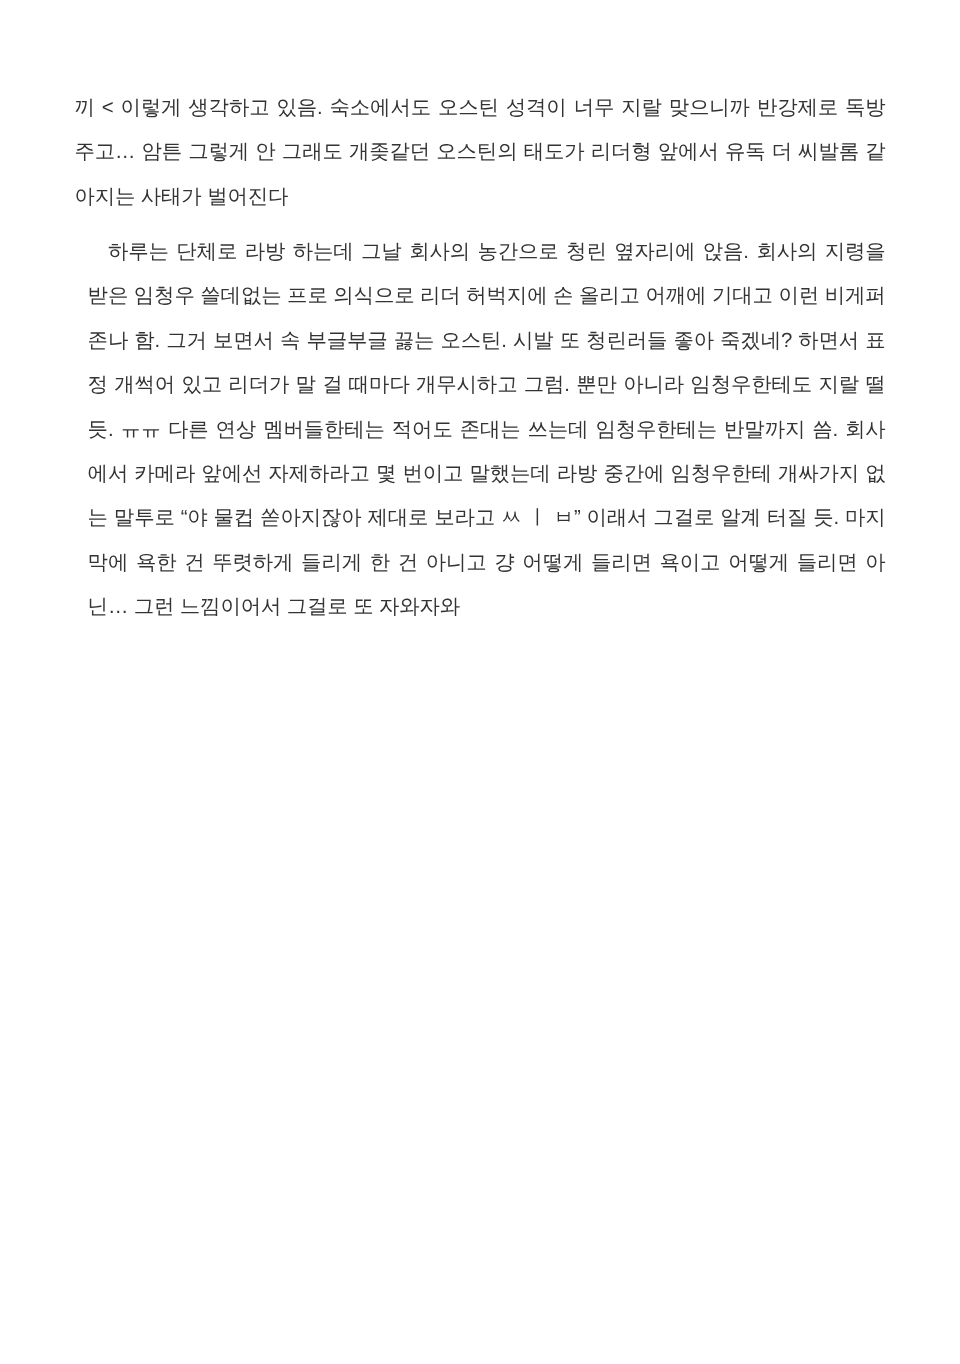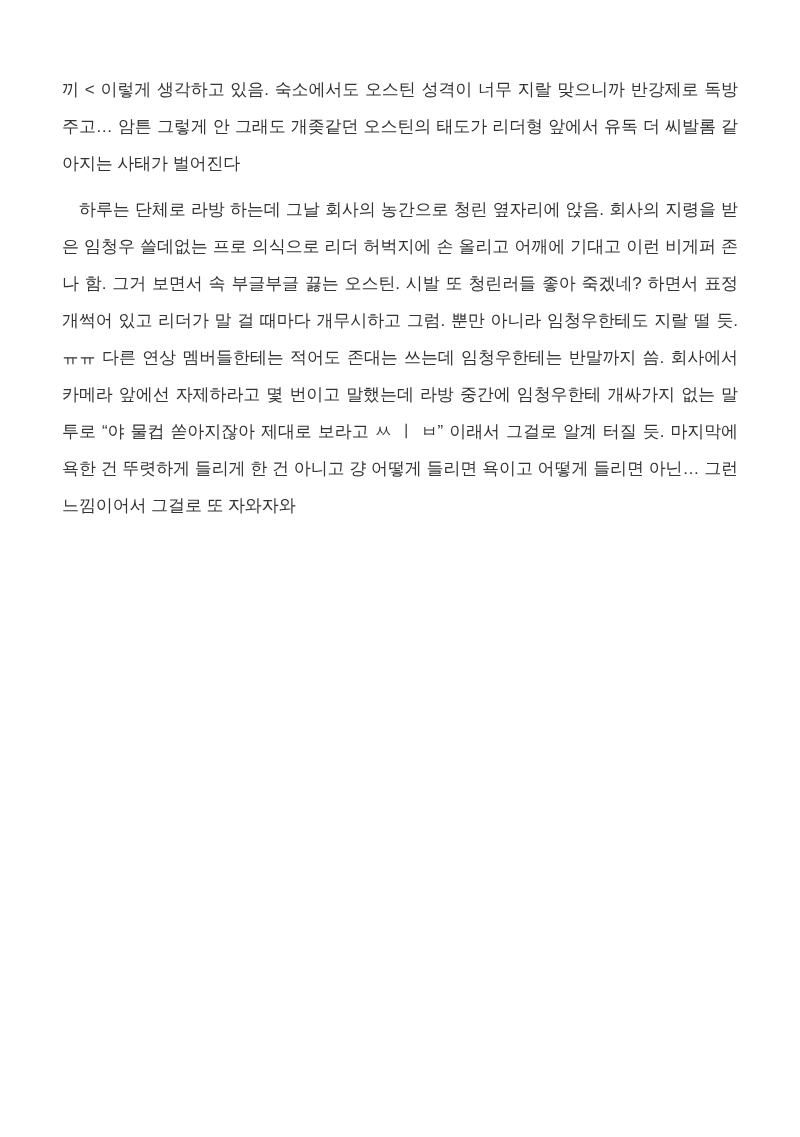--- a/index.html
+++ b/index.html
@@ -24,20 +24,21 @@
     font-family: "Liberation Sans", "DejaVu Sans", sans-serif;
     font-size: 17px;
     line-height: 37px;
     color: #333333;
     text-align: justify;
     word-break: break-all;
     letter-spacing: -0.1px;
   }
   .para.indented {
     text-indent: 17px;
+    margin-left: 11px;
   }
 </style>
 </head>
 <body>
 
 <div class="page">
   <p class="para">끼 &lt; 이렇게 생각하고 있음. 숙소에서도 오스틴 성격이 너무 지랄 맞으니까 반강제로 독방 주고… 암튼 그렇게 안 그래도 개좆같던 오스틴의 태도가 리더형 앞에서 유독 더 씨발롬 같아지는 사태가 벌어진다</p>
   <p class="para indented">하루는 단체로 라방 하는데 그날 회사의 농간으로 청린 옆자리에 앉음. 회사의 지령을 받은 임청우 쓸데없는 프로 의식으로 리더 허벅지에 손 올리고 어깨에 기대고 이런 비게퍼 존나 함. 그거 보면서 속 부글부글 끓는 오스틴. 시발 또 청린러들 좋아 죽겠네? 하면서 표정 개썩어 있고 리더가 말 걸 때마다 개무시하고 그럼. 뿐만 아니라 임청우한테도 지랄 떨 듯. ㅠㅠ 다른 연상 멤버들한테는 적어도 존대는 쓰는데 임청우한테는 반말까지 씀. 회사에서 카메라 앞에선 자제하라고 몇 번이고 말했는데 라방 중간에 임청우한테 개싸가지 없는 말투로 “야 물컵 쏟아지잖아 제대로 보라고 ㅆ ㅣ ㅂ” 이래서 그걸로 알계 터질 듯. 마지막에 욕한 건 뚜렷하게 들리게 한 건 아니고 걍 어떻게 들리면 욕이고 어떻게 들리면 아닌… 그런 느낌이어서 그걸로 또 자와자와</p>
 </div>
 

